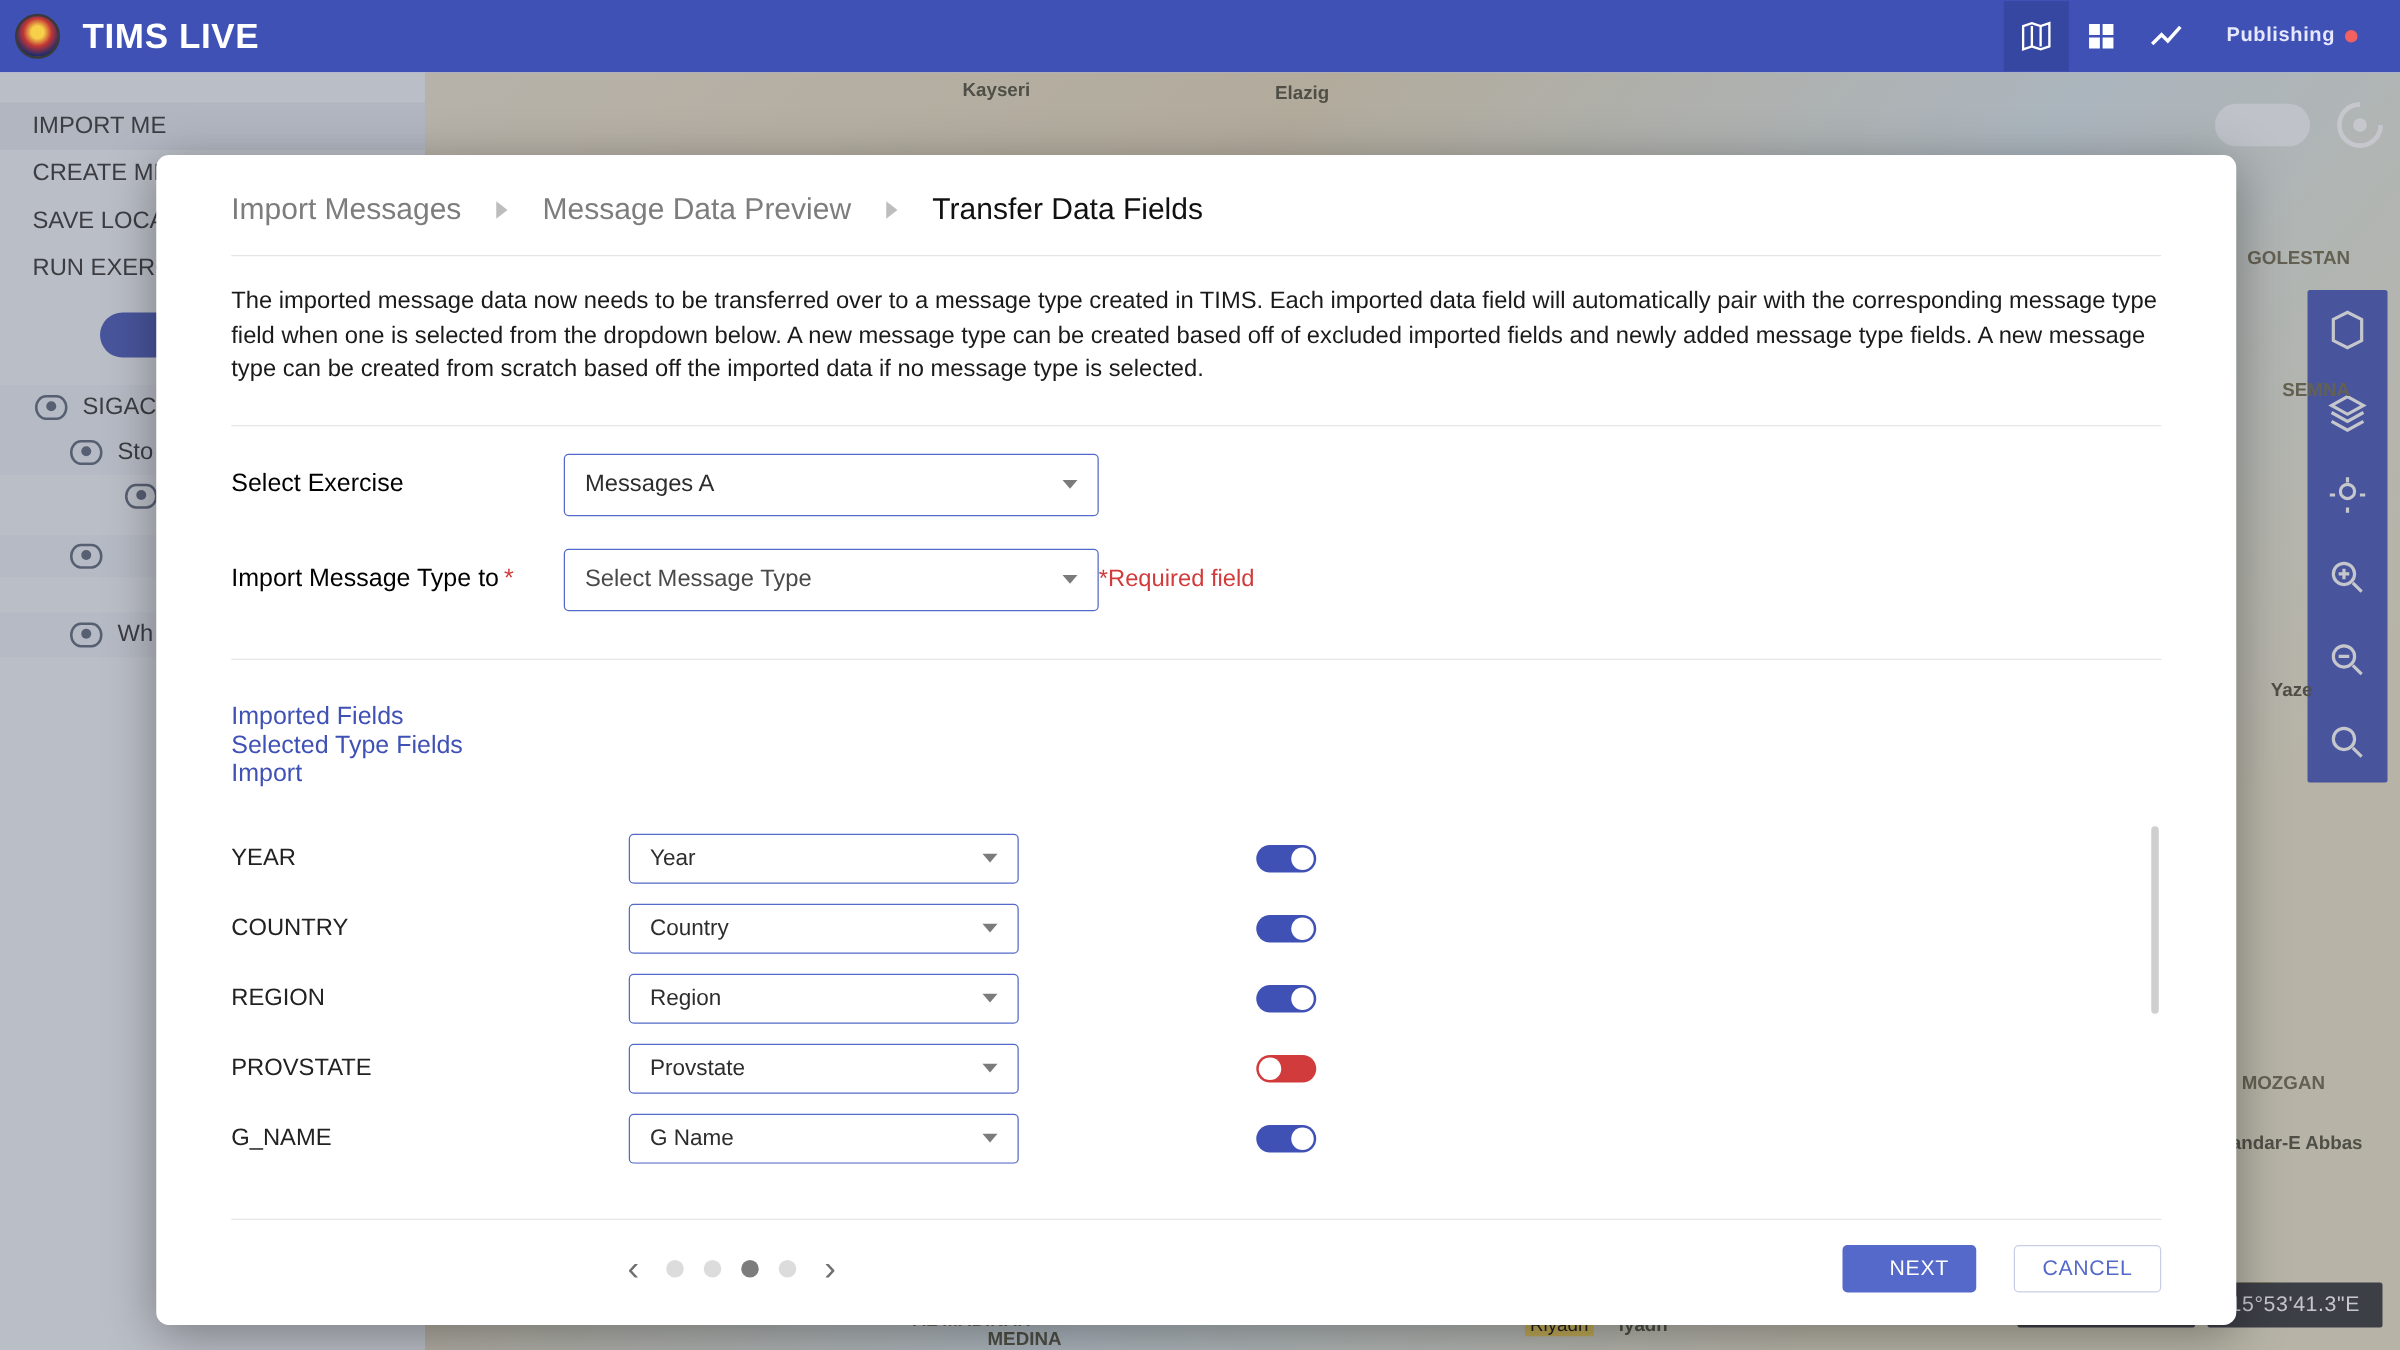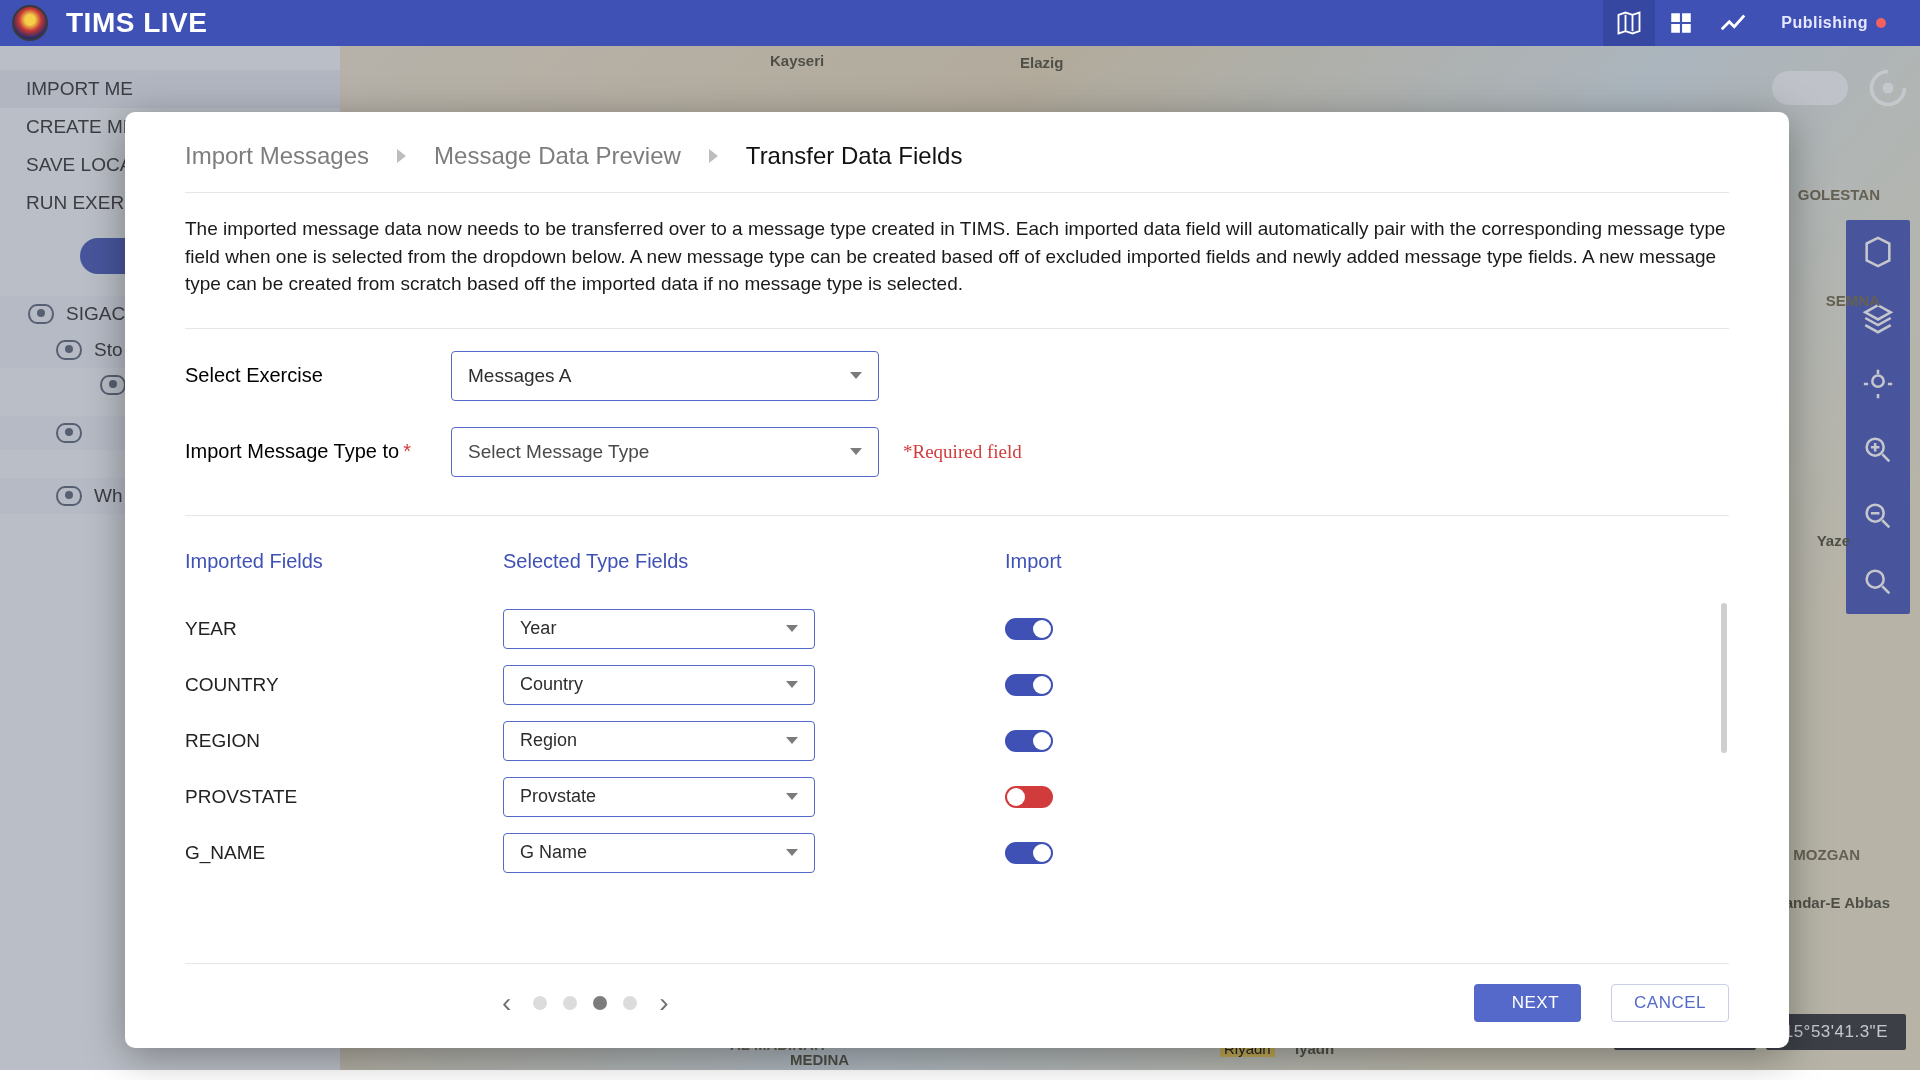--- a/index.html
+++ b/index.html
@@ -1,20 +1,20 @@
 <!DOCTYPE html>
 <html><head>
 <meta charset="utf-8">
 <style>
   * { box-sizing: border-box; margin: 0; padding: 0; font-family: Arial, Helvetica, sans-serif; }
   html, body { width: 1920px; height: 1080px; overflow: hidden; }
 
   
   .app-header {
-    height: 46px; background: #3f51b5; display: flex; align-items: center;
+    height: 58px; background: #3f51b5; display: flex; align-items: center;
     color: #fff; padding: 0 12px; font-size: 28px; font-weight: 600; letter-spacing: .5px;
   }
   .app-header .logo {
     width: 36px; height: 36px; border-radius: 50%;
     background: radial-gradient(circle at 50% 40%, #f6d049 20%, #c13535 45%, #1d2c6e 75%);
     margin-right: 18px; border: 2px solid #3a3a3a;
   }
   .app-header .spacer { flex: 1; }
   .header-icon { width:52px; height:56px; display:flex; align-items:center; justify-content:center; fill:#fff; }
   .header-icon.active { background:#3547a1; }
@@ -88,25 +88,25 @@
   .form-row { display:flex; align-items:center; margin-bottom:26px; }
   .form-row .lbl { width:266px; font-size:20px; color:#000; }
   .req-star { color:#d23b3b; margin-left:4px; }
   .select {
     width:428px; height:50px; border:1px solid #5469c9; border-radius:4px; color:#2d2d2d;
     font-size:19px; padding:0 16px; display:flex; align-items:center; justify-content:space-between;
     cursor:pointer; background:#fff;
   }
   .select.small { width:312px; height:40px; font-size:18px; }
   .chev-down { width:0;height:0;border-left:6px solid transparent;border-right:6px solid transparent;border-top:7px solid #7b7b7b; }
-  .req-note { margin-left:24px; color:#d23b3b; font-size:19px;font-family:Liberation Serif, serif; }
+  .req-note { color:#d23b3b; font-size:19px; }
 
   .hr2 { height:1px; background:#e6e6e6; margin: 12px 0 34px 0; }
 
-  .cols-header { display:flex; color:#3f51b5; font-size:20px; font-weight:500; margin-bottom:28px; }
+  .cols-header { display:flex; color:#3f51b5; font-size:20px; font-weight:500; margin-bottom:28px;flex-direction:column; }
   .col-a { width: 318px; }
   .col-b { width: 502px; }
   .col-c { width: 200px; }
 
   .fields-scroll {
     height: 272px; overflow:hidden; position:relative;
   }
   .fields-scroll::after {
     content:""; position:absolute; right:2px; top:2px; width:6px; height:150px; background:#cfcfcf; border-radius:3px;
   }

